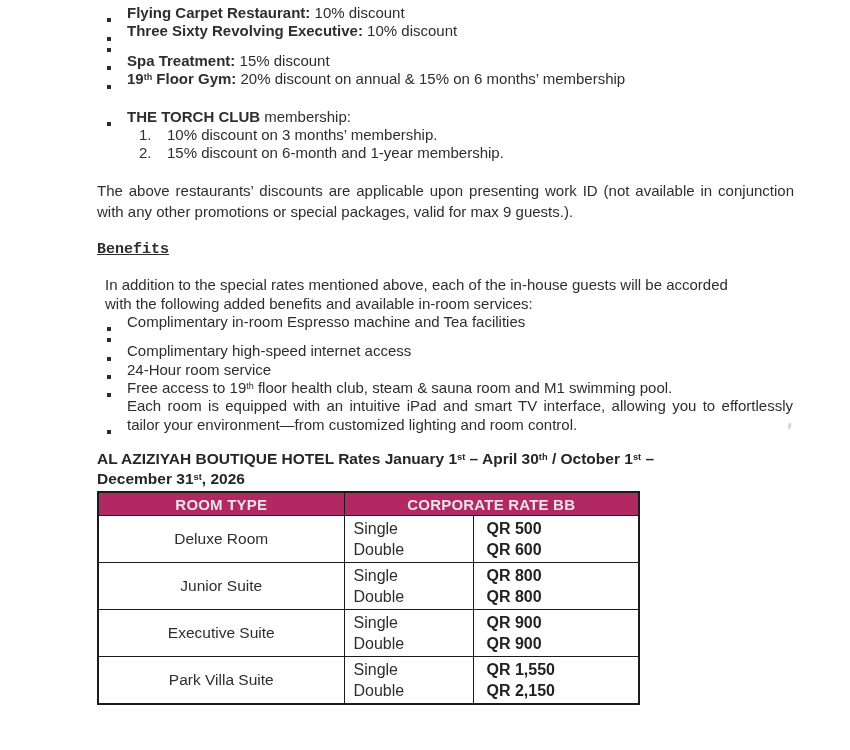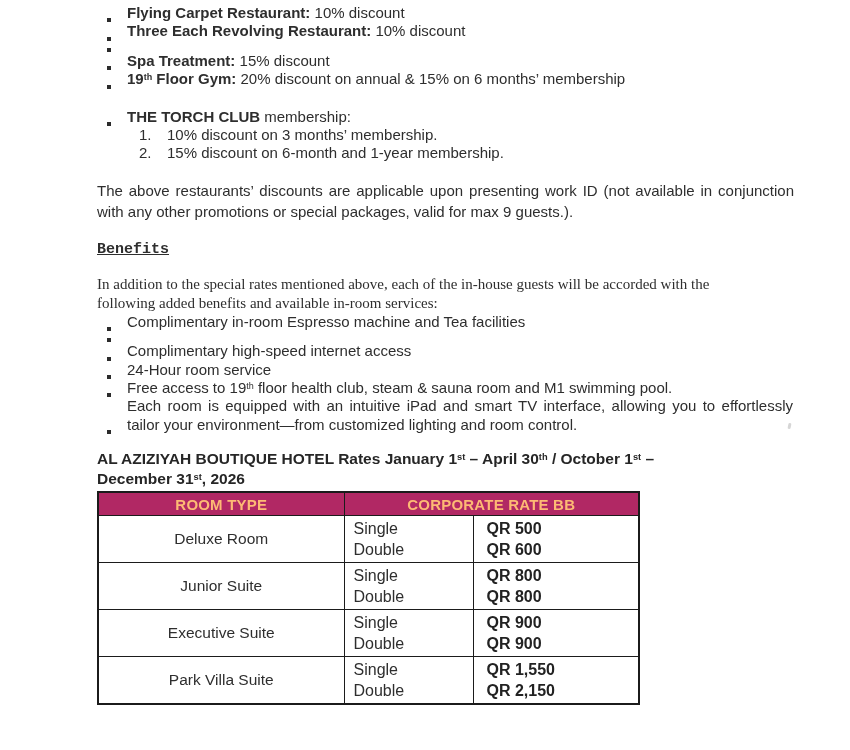--- a/index.html
+++ b/index.html
@@ -20,32 +20,32 @@
   
   .torch{margin-top:19px;font-size:15px;line-height:18.4px;}
   .olist{margin:0;padding:0;list-style:none;font-size:15px;line-height:18.4px;}
   .olist li{display:flex;}
   .onum{width:28px;margin-left:42px;flex:none;}
 
   .note{margin:17px 0 0 0;font-size:15px;line-height:21.5px;text-align:justify;width:697px;}
 
   .bheading{margin:18px 0 0 0;font-size:15px;font-weight:bold;text-decoration:underline;font-family:Liberation Mono, monospace;}
 
-  .intro{margin:17px 0 0 0;font-size:15px;line-height:19px;width:640px;font-family:Liberation Serif, serif;}
+  .intro{margin:17px 0 0 8px;font-size:15px;line-height:19px;width:640px;}
 
   .benlist{margin-top:17px;}
   .benlist .just{text-align:justify;width:666px;}
 
   .rheading{margin:15px 0 0 0;font-size:15.5px;font-weight:bold;line-height:19.5px;width:615px;color:#262626;}
 
   
   table.rates{border-collapse:collapse;table-layout:fixed;width:541px;margin-top:3px;border:2px solid #1b1b1b;}
   table.rates th,table.rates td{border:1.5px solid #1b1b1b;padding:0;vertical-align:middle;}
   table.rates th{
-    background:#B12864;color:#fdba74;font-size:15px;font-weight:bold;
+    background:#B12864;color:#e5e5e5;font-size:15px;font-weight:bold;
     height:22px;text-align:center;letter-spacing:0.2px;
   }
   td.room{font-size:15.5px;padding-left:9px;height:46px;text-align:center;}
   td.occ,td.rate{height:46px;}
   td.occ div,td.rate div{line-height:21px;padding-left:9px;}
   td.rate div{padding-left:13px;font-weight:bold;color:#222222;}
 
   .artifact{position:absolute;left:788px;top:423px;width:3px;height:6px;background:rgba(0,0,0,0.16);border-radius:2px;transform:rotate(12deg);}
 </style>
 </head>
@@ -54,21 +54,21 @@
 <div class="page">
   <div class="content">
 
     <ul class="blist">
       <li>
         <span class="sq"></span>
         <span class="btxt"><span class="bname">Flying Carpet Restaurant:</span> <span>10% discount</span></span>
       </li>
       <li>
         <span class="sq"></span>
-        <span class="btxt"><span class="bname">Three Each Revolving Restaurant:</span> <span>10% discount</span></span>
+        <span class="btxt"><span class="bname">Three Sixty Revolving Executive:</span> <span>10% discount</span></span>
       </li>
       <li>
         <span class="sq"></span>
       </li>
       <li>
         <span class="sq"></span>
         <span class="btxt"><span class="bname">Spa Treatment:</span> <span>15% discount</span></span>
       </li>
       <li>
         <span class="sq"></span>

